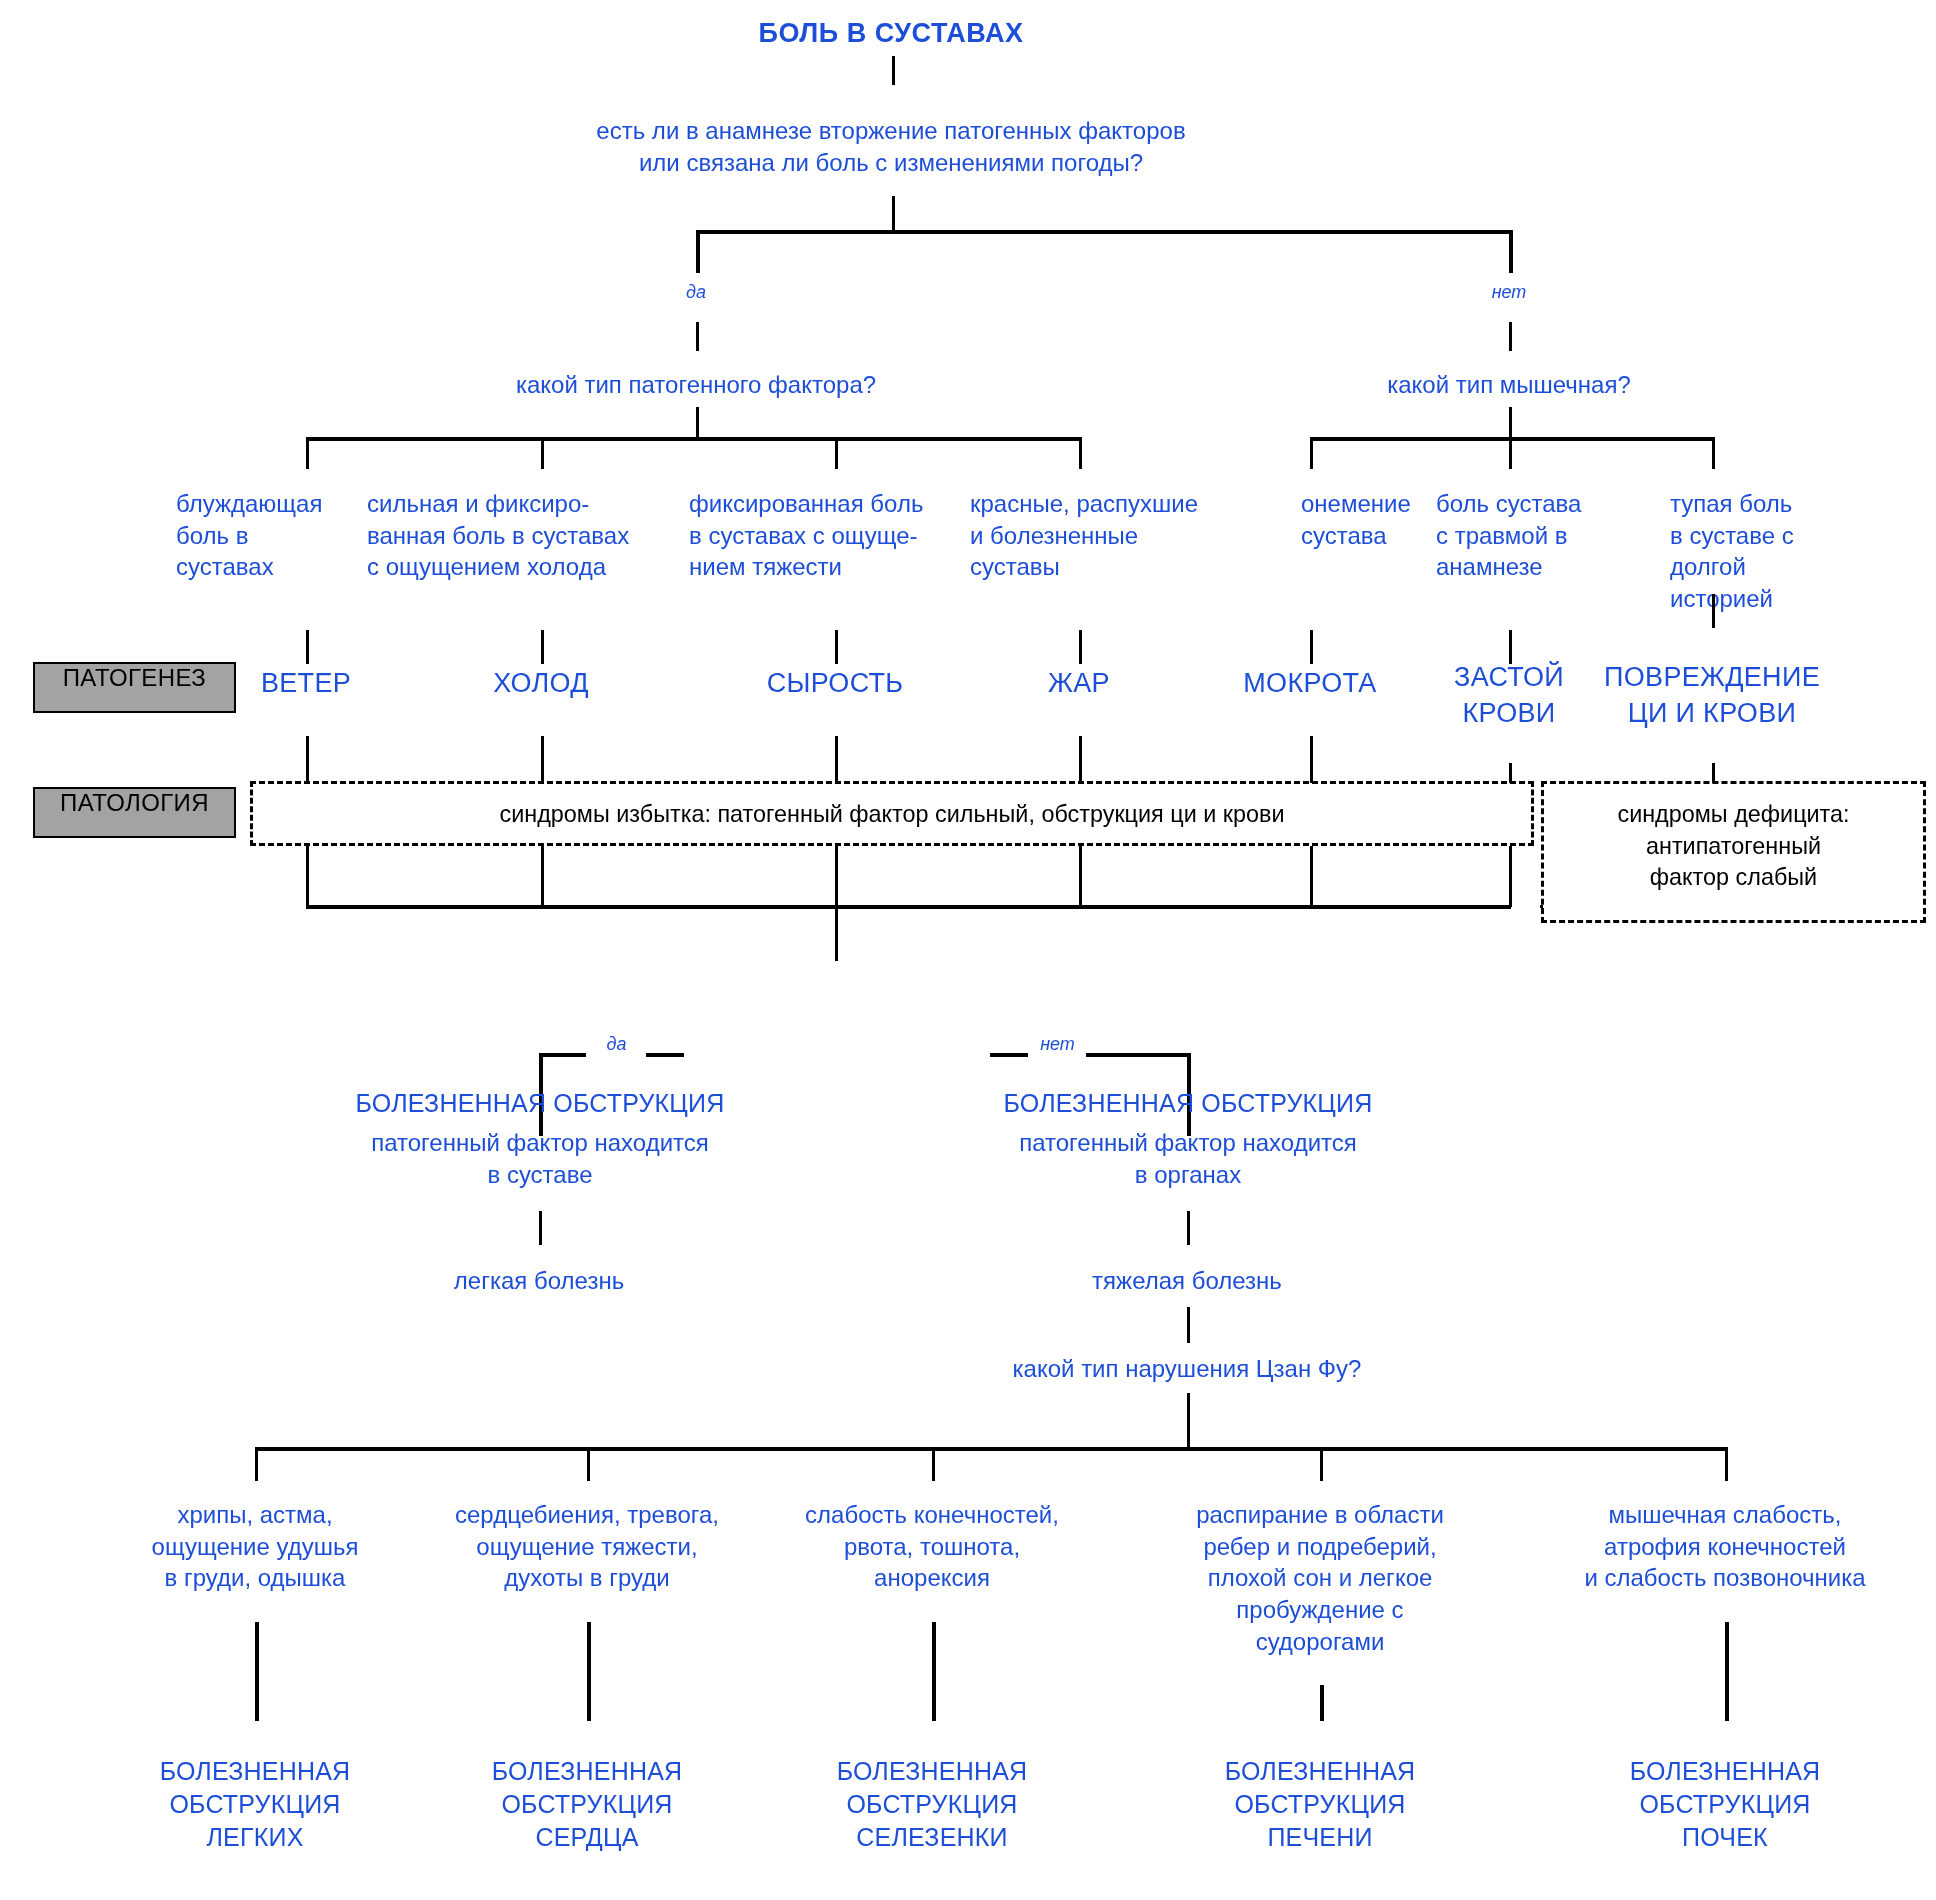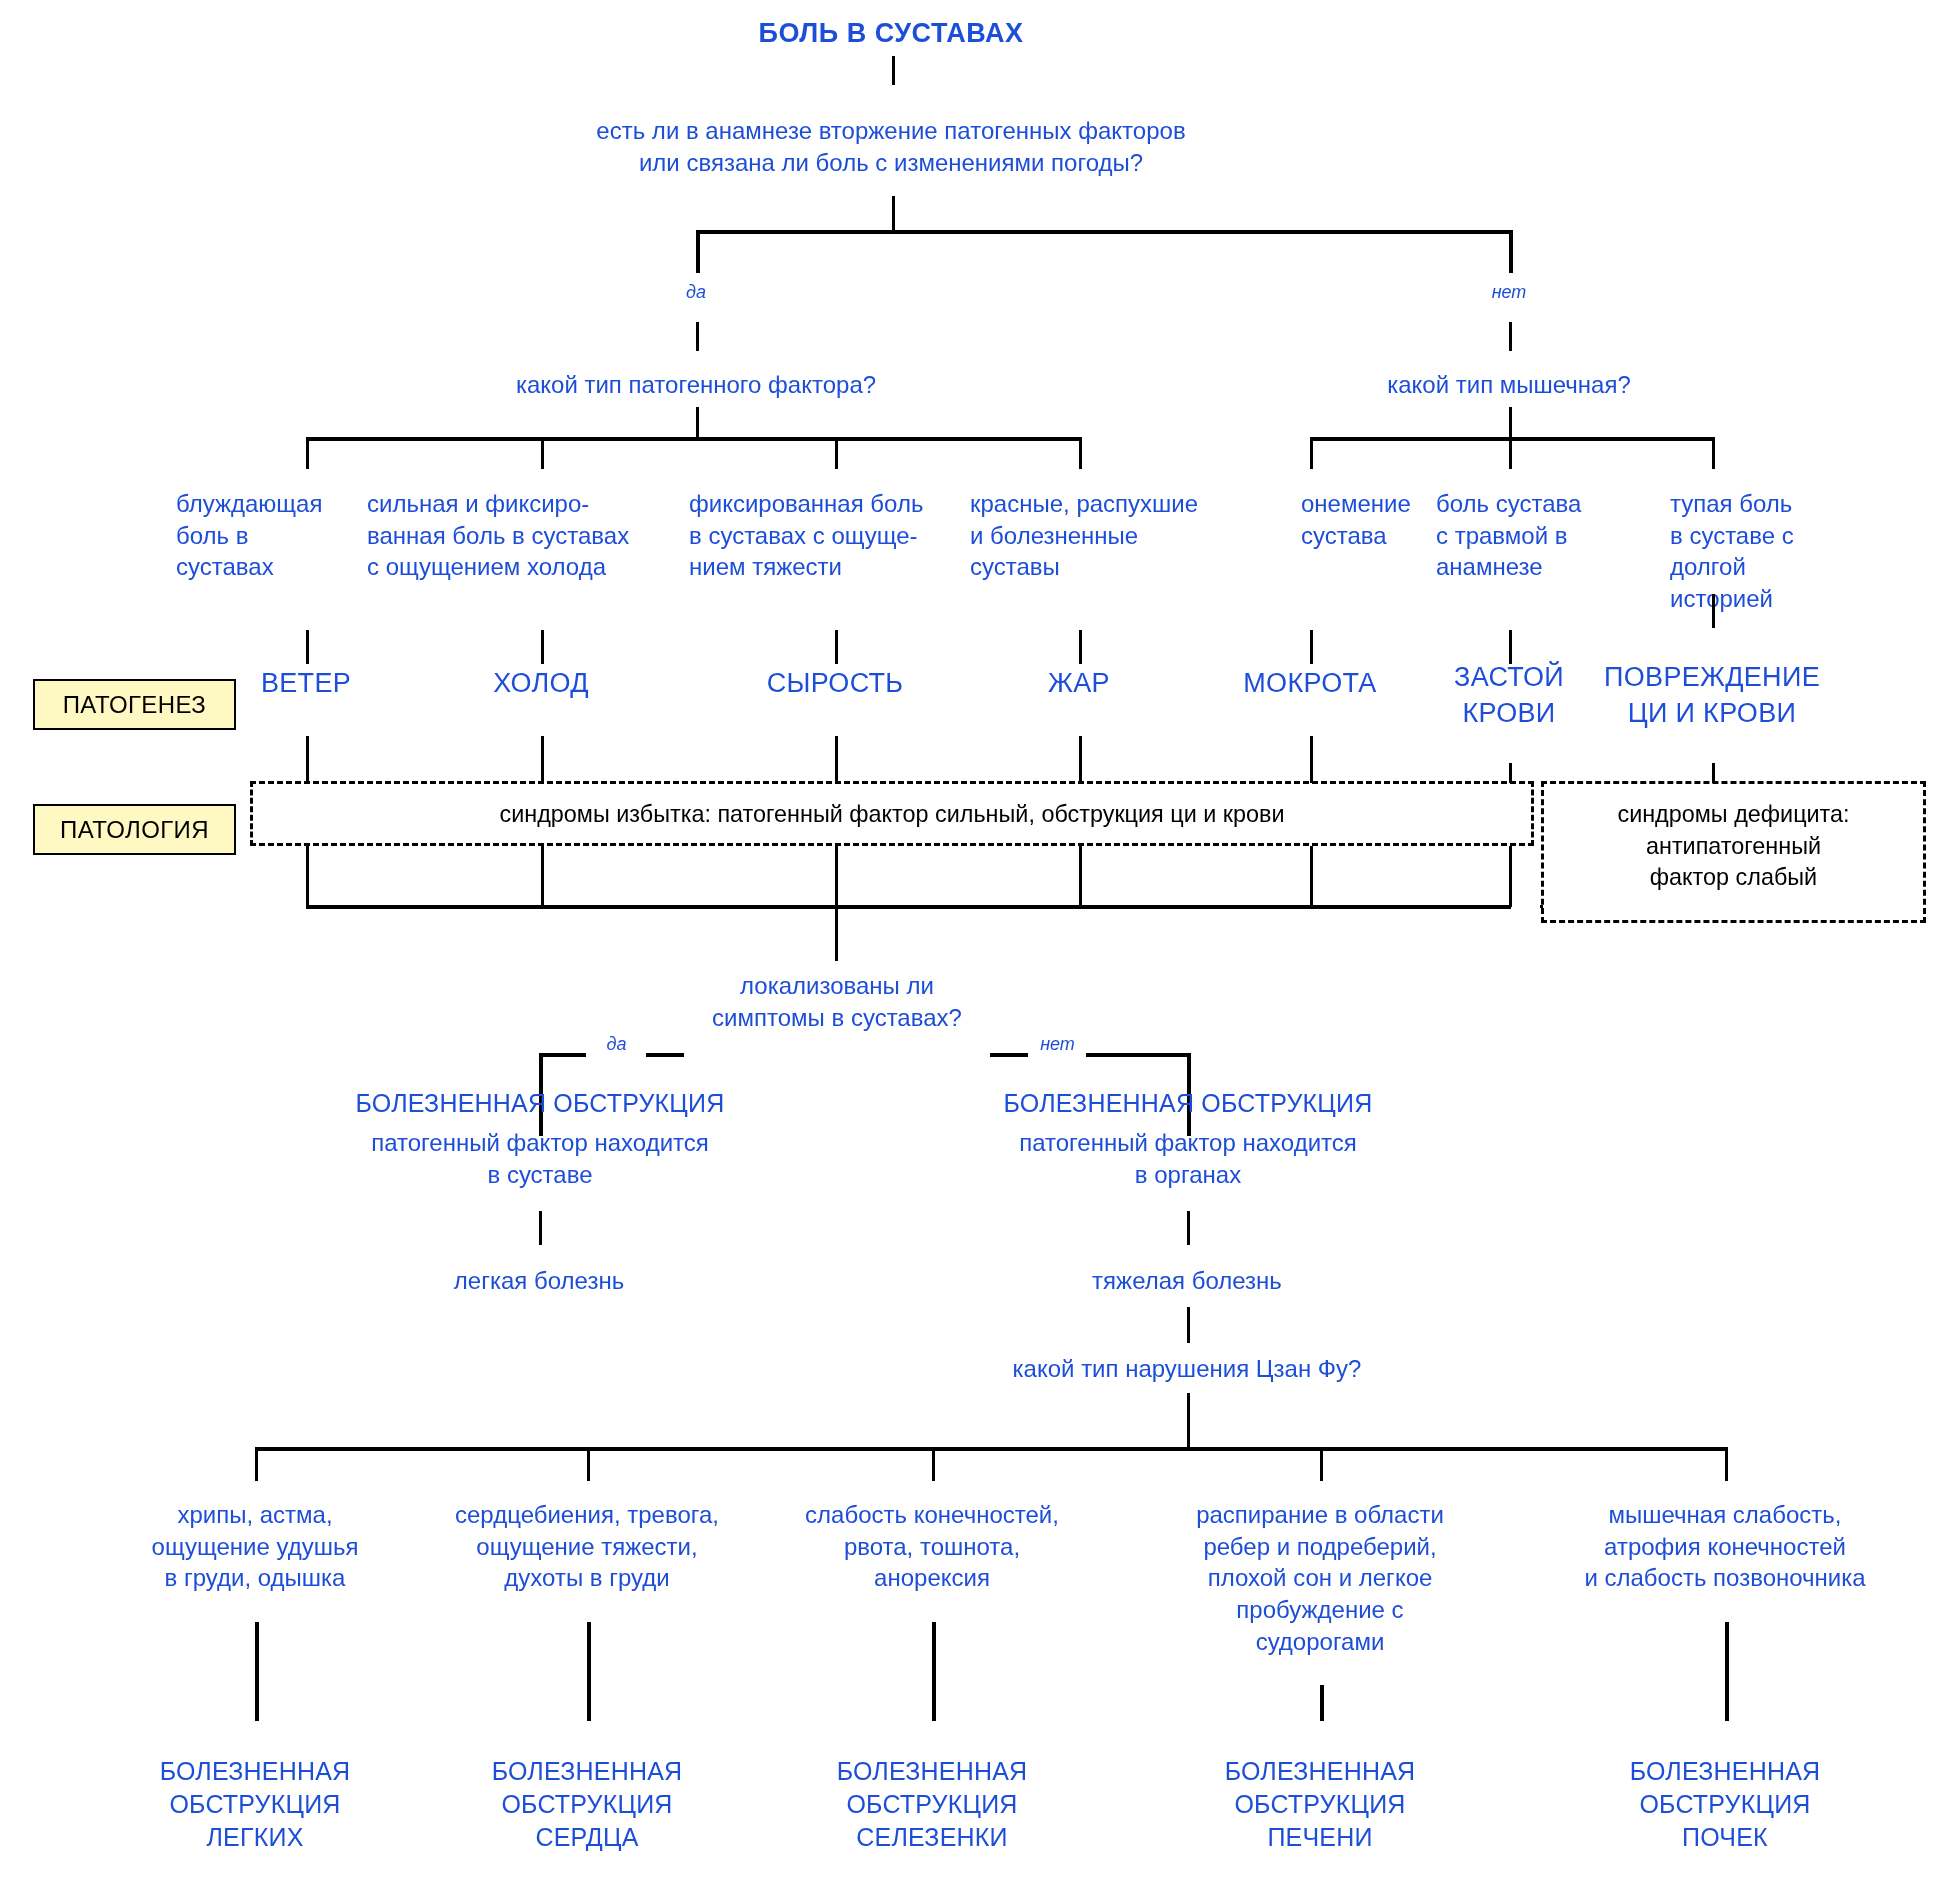--- a/index.html
+++ b/index.html
@@ -38,27 +38,25 @@
   }
   .caps-sm {
     font-size: 25px;
     letter-spacing: 0.2px;
   }
   .ans { font-size: 18px; font-style: italic; }
   .tagbox {
     position: absolute;
     border: 2.7px solid #000;
     display: flex;
-    align-items: center;
     justify-content: center;
     font-size: 24px;
     letter-spacing: 0.4px;
-    background: #fef9c3;
+    background: #a3a3a3;
     box-sizing: border-box;
-    margin-top: 17px;
   }
   .dashbox {
     position: absolute;
     border: 3.6px dashed #000;
     box-sizing: border-box;
     background: transparent;
   }
   .dashbox-label {
     position: absolute;
     text-align: center;
@@ -189,22 +187,20 @@
   <div class="vl" style="left:835px; top:846px; height:61px;"></div>
   <div class="vl" style="left:1079px; top:846px; height:61px;"></div>
   <div class="vl" style="left:1310px; top:846px; height:61px;"></div>
   <div class="vl" style="left:1509px; top:846px; height:61px;"></div>
   <div class="hl hl-th" style="left:306px; top:905px; width:1205px;"></div>
 
   <div class="vl" style="left:1540px; top:905px; height:2.7px;"></div>
 
   <div class="vl" style="left:835px; top:905px; height:56px;"></div>
 
-  <div class="txt q" style="left:684px; top:970px; width:306px;">локализованы ли
-симптомы в суставах?</div>
 
   <div class="hl hl-th" style="left:646px; top:1053px; width:38px;"></div>
   <div class="txt ans" style="left:585px; top:1033px; width:63px;">да</div>
   <div class="hl hl-th" style="left:539px; top:1053px; width:47px;"></div>
   <div class="vl vl-th" style="left:539px; top:1053px; height:83px;"></div>
 
   <div class="hl hl-th" style="left:990px; top:1053px; width:38px;"></div>
   <div class="txt ans" style="left:1026px; top:1033px; width:63px;">нет</div>
   <div class="hl hl-th" style="left:1086px; top:1053px; width:104px;"></div>
   <div class="vl vl-th" style="left:1187px; top:1053px; height:83px;"></div>

